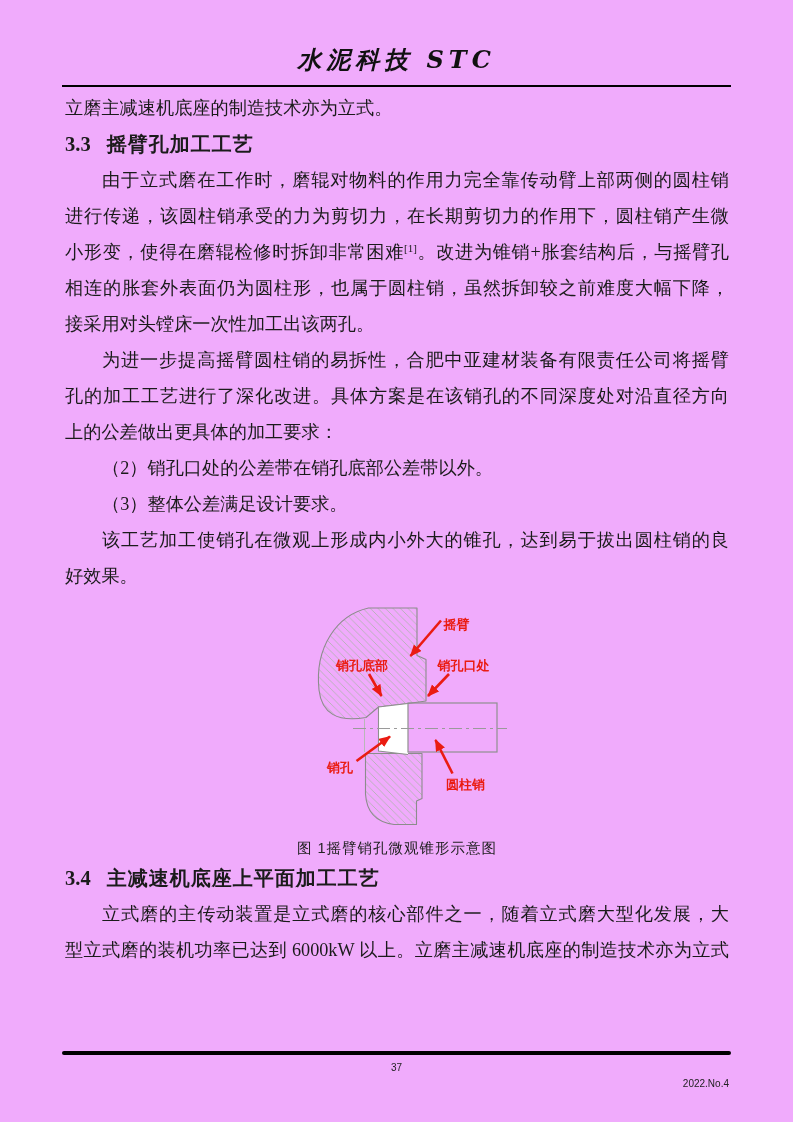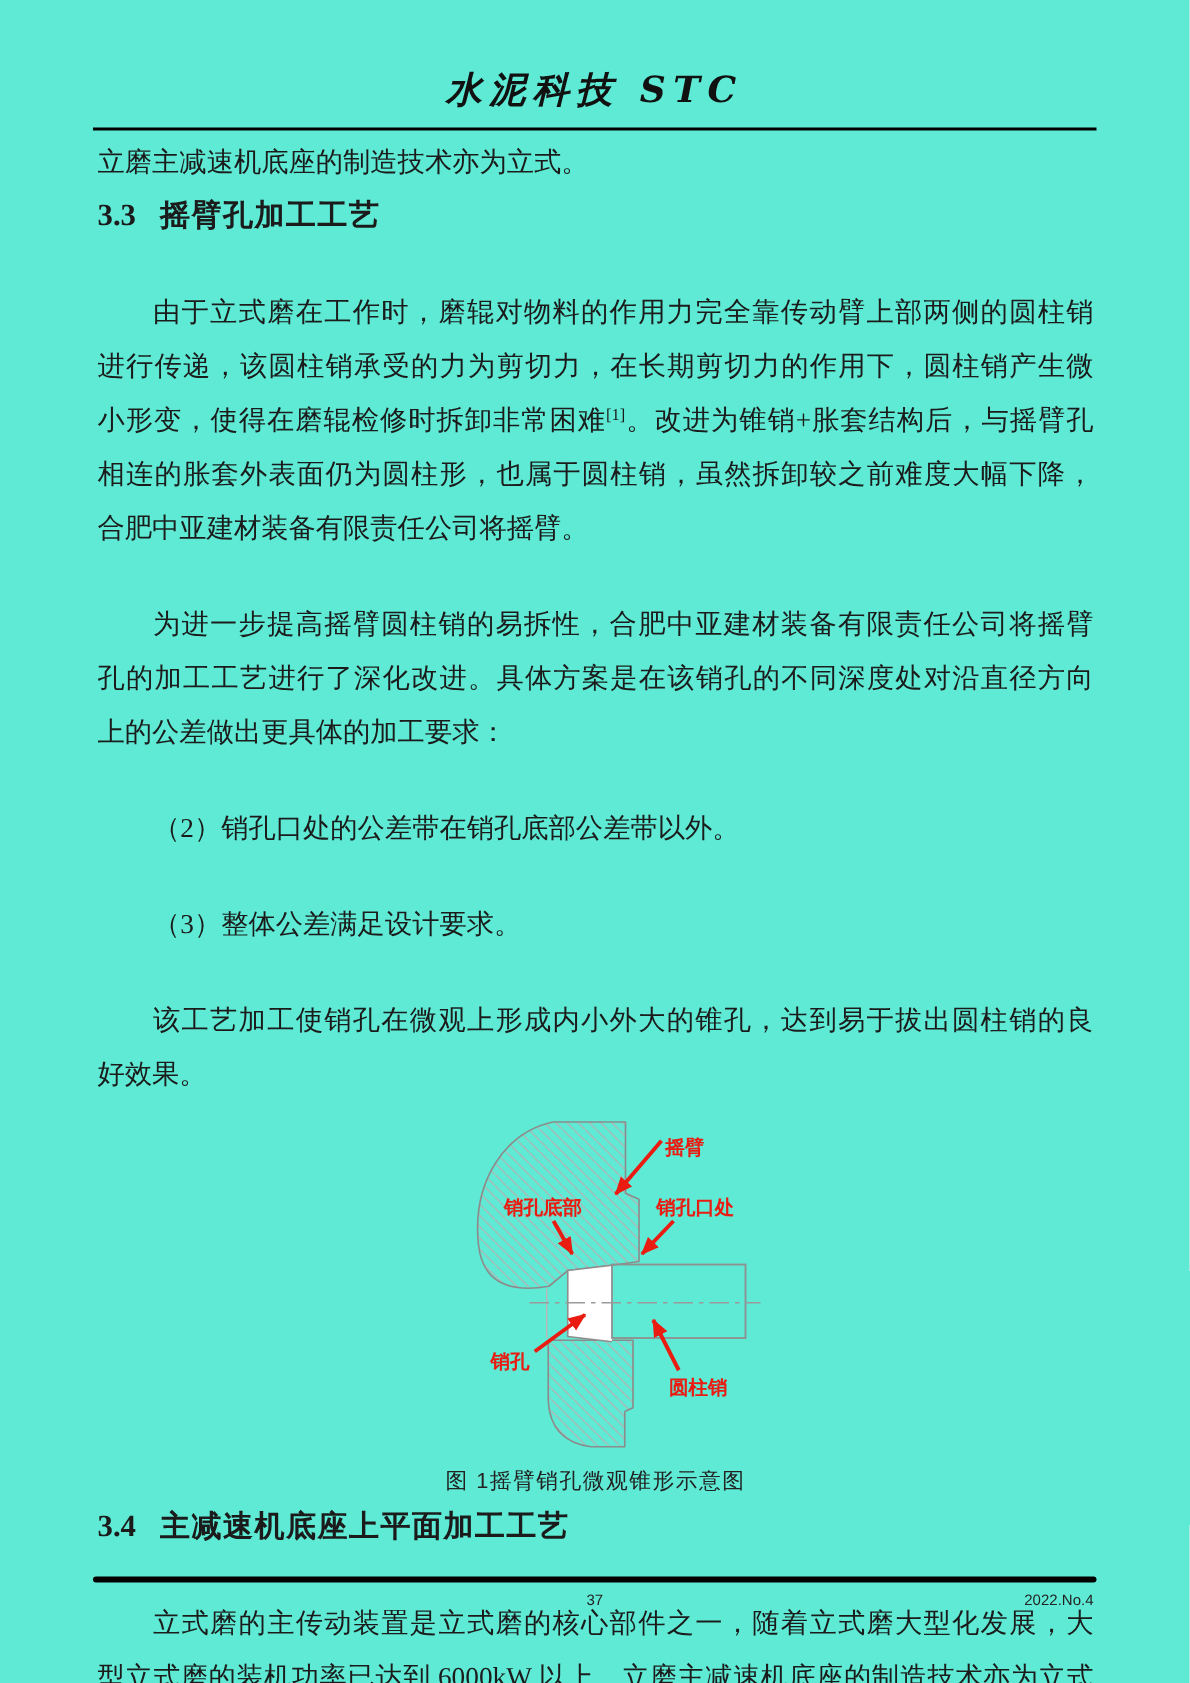--- a/index.html
+++ b/index.html
@@ -1,39 +1,39 @@
 <!DOCTYPE html>
 <html><head>
 <meta charset="utf-8">
 <style>
   html,body { margin:0; padding:0; background:#e6e6e6; }
   .page {
     position:relative; width:793px; height:1122px; margin:0 auto;
-    background:#5eead4; overflow:hidden;
+    background:#f0abfc; overflow:hidden;
     font-family:"Liberation Serif","DejaVu Serif",serif; color:#1b1b1b;
   }
   
   .journal-header {
     position:absolute; top:44px; left:0; width:100%;
     text-align:center; font-size:24px; font-style:italic; font-weight:600;
     letter-spacing:5px; color:#111;
     font-family:"DejaVu Serif","Liberation Serif",serif;
   }
   .header-rule {
     position:absolute; top:85px; left:62px; width:669px; height:2px;
     background:#000;
   }
   
   .content {
     position:absolute; top:90px; left:65px; width:664px;
     font-size:18.2px; line-height:36px;
   }
   .line { height:36px; white-space:nowrap; }
   .line.just { white-space:normal; text-align:justify; text-align-last:justify; text-justify:inter-ideograph; }
-  .line.indent { text-indent:37px;margin-top:28px; }
+  .line.indent { text-indent:37px; }
   sup.ref { font-size:11px; line-height:0; vertical-align:6px; }
   .sect { height:36px; line-height:36px; margin:0; display:flex; align-items:flex-end; }
   .sect-num {
     font-family:"Liberation Serif","DejaVu Serif",serif;
     font-weight:700; font-size:20.5px; margin-right:16px;
   }
   .sect-title {
     font-family:"Liberation Sans","DejaVu Sans",sans-serif;
     font-weight:700; font-size:20px; letter-spacing:1px;
   }
@@ -49,21 +49,21 @@
   
   .footer-rule {
     position:absolute; top:1051px; left:62px; width:669px; height:4px;
     background:#000; border-radius:2px;
   }
   .footer-row {
     position:absolute; top:1058px; left:62px; width:669px; height:20px;
     font-family:"Liberation Sans","DejaVu Sans",sans-serif;
     font-size:10px; color:#222; text-align:center; line-height:20px;
   }
-  .issue-number { position:absolute; right:2px; top:0; }
+  .issue-number { position:absolute; right:2px; top:16px; }
   svg text {
     font-family:"Liberation Sans","DejaVu Sans",sans-serif;
     font-size:13px; font-weight:600;
   }
 </style>
 </head>
 <body>
 
 <div class="page">
 
@@ -76,21 +76,21 @@
 
     <h2 class="sect">
       <span class="sect-num">3.3</span>
       <span class="sect-title">摇臂孔加工工艺</span>
     </h2>
 
     <div class="line just indent">由于立式磨在工作时，磨辊对物料的作用力完全靠传动臂上部两侧的圆柱销</div>
     <div class="line just">进行传递，该圆柱销承受的力为剪切力，在长期剪切力的作用下，圆柱销产生微</div>
     <div class="line just"><span>小形变，使得在磨辊检修时拆卸非常困难</span><sup class="ref">[1]</sup><span>。改进为锥销+胀套结构后，与摇臂孔</span></div>
     <div class="line just">相连的胀套外表面仍为圆柱形，也属于圆柱销，虽然拆卸较之前难度大幅下降，</div>
-    <div class="line">合肥中亚建材装备有限责任公司将摇臂。</div>
+    <div class="line">接采用对头镗床一次性加工出该两孔。</div>
 
     <div class="line just indent">为进一步提高摇臂圆柱销的易拆性，合肥中亚建材装备有限责任公司将摇臂</div>
     <div class="line just">孔的加工工艺进行了深化改进。具体方案是在该销孔的不同深度处对沿直径方向</div>
     <div class="line">上的公差做出更具体的加工要求：</div>
 
     <div class="line indent">（2）销孔口处的公差带在销孔底部公差带以外。</div>
     <div class="line indent">（3）整体公差满足设计要求。</div>
 
     <div class="line just indent">该工艺加工使销孔在微观上形成内小外大的锥孔，达到易于拔出圆柱销的良</div>
     <div class="line">好效果。</div>

